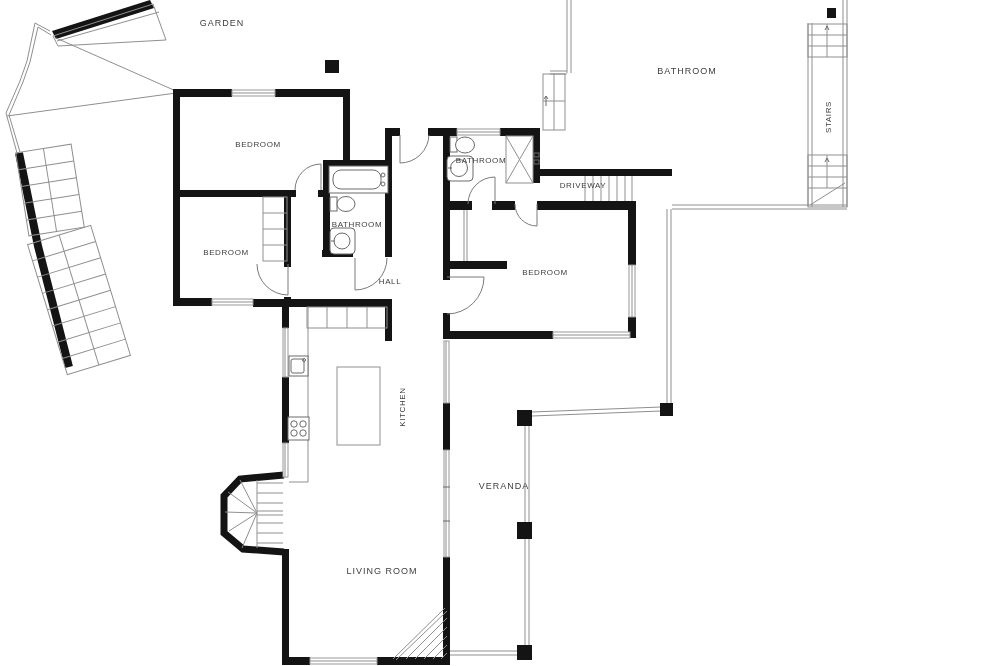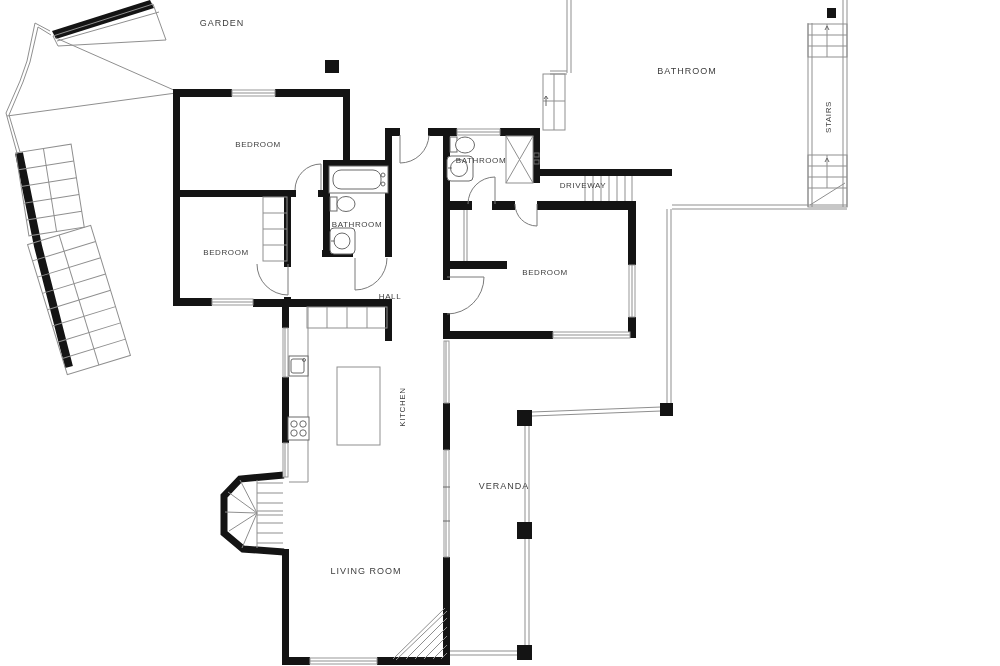--- a/index.html
+++ b/index.html
@@ -318,17 +318,17 @@
 
   <div class="lbl" style="left:222px;top:23px">GARDEN</div>
   <div class="lbl" style="left:687px;top:71px">BATHROOM</div>
   <div class="lbl vert small" style="left:828px;top:117px">STAIRS</div>
   <div class="lbl small" style="left:258px;top:144px">BEDROOM</div>
   <div class="lbl small" style="left:226px;top:252px">BEDROOM</div>
   <div class="lbl small" style="left:545px;top:272px">BEDROOM</div>
   <div class="lbl small" style="left:357px;top:224px">BATHROOM</div>
   <div class="lbl small" style="left:481px;top:160px">BATHROOM</div>
   <div class="lbl small" style="left:583px;top:185px">DRIVEWAY</div>
-  <div class="lbl small" style="left:390px;top:296px">HALL</div>
+  <div class="lbl small" style="left:390px;top:281px">HALL</div>
   <div class="lbl vert small" style="left:402px;top:407px">KITCHEN</div>
   <div class="lbl" style="left:504px;top:486px">VERANDA</div>
-  <div class="lbl" style="left:366px;top:571px">LIVING ROOM</div>
+  <div class="lbl" style="left:382px;top:571px">LIVING ROOM</div>
 </div>
 
 </body></html>

